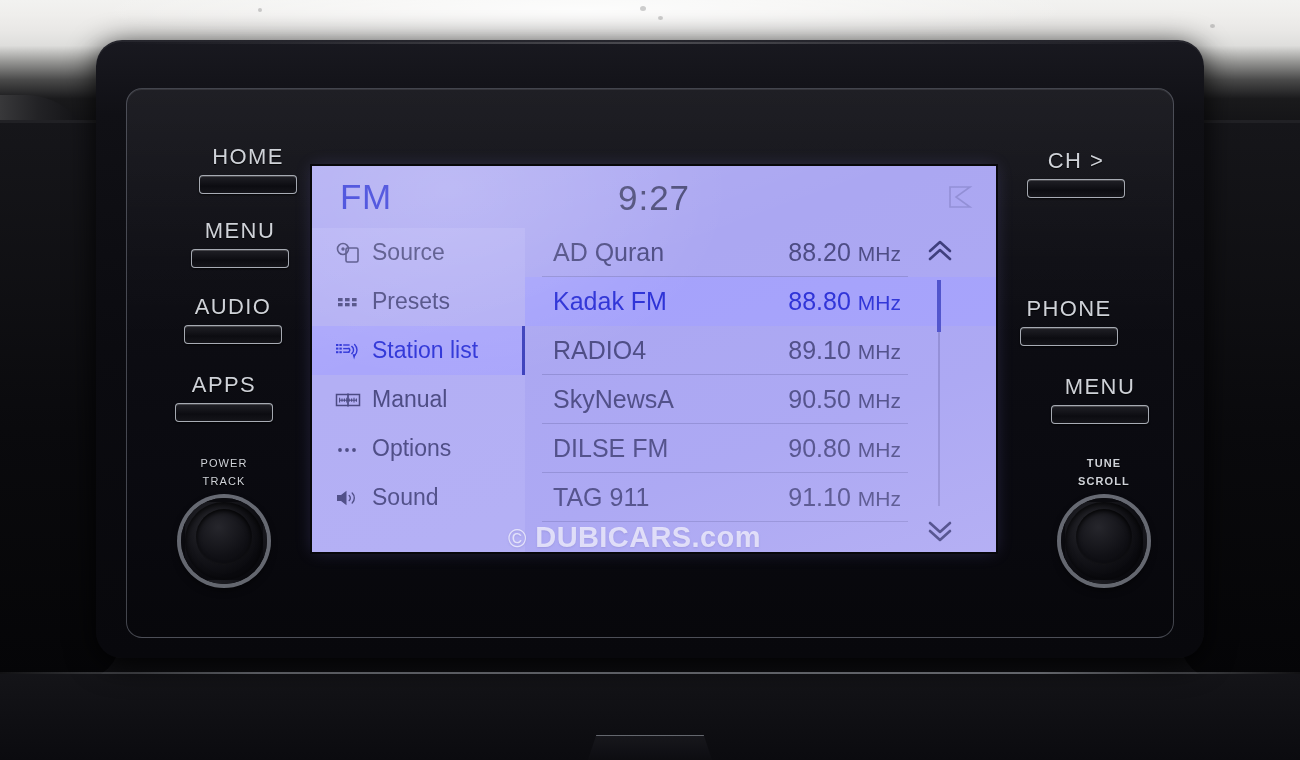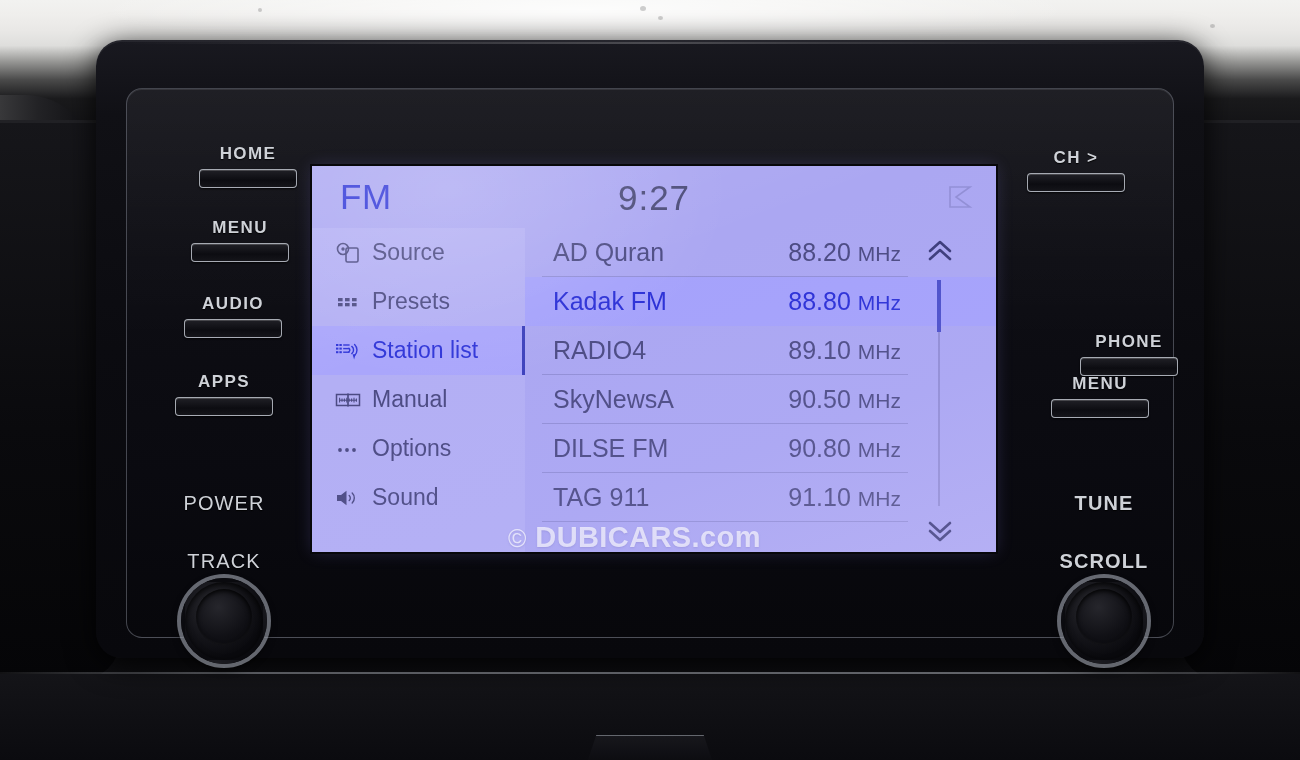--- a/index.html
+++ b/index.html
@@ -51,31 +51,31 @@
   
   .shelf{position:absolute;left:0;right:0;top:672px;height:2px;
     background:linear-gradient(to right,rgba(255,255,255,.05),rgba(200,205,215,.55) 20%,rgba(210,215,225,.6) 80%,rgba(255,255,255,.05));}
   .shelf2{position:absolute;left:0;right:0;top:674px;height:86px;
     background:linear-gradient(to bottom,#141418,#0b0b0f);}
   .vent{position:absolute;left:586px;top:735px;width:128px;height:30px;
     background:linear-gradient(to bottom,#17171c,#0a0a0e);
     border-top:1px solid rgba(190,195,205,.5);
     clip-path:polygon(8% 0,92% 0,100% 100%,0 100%);}
   .hwbtn{position:absolute;text-align:center;}
-  .hwbtn .lbl{color:#cfd2d8;font-size:17px;letter-spacing:1.4px;
-    text-shadow:0 1px 1px rgba(0,0,0,.9);white-space:nowrap;font-weight:bold;}
+  .hwbtn .lbl{color:#cfd2d8;font-size:22px;letter-spacing:1.4px;
+    text-shadow:0 1px 1px rgba(0,0,0,.9);white-space:nowrap;}
   .hwbtn .key{margin:5px auto 0;width:96px;height:17px;border-radius:4px;
     background:linear-gradient(to bottom,#202026,#0c0c11 60%,#15151a);
     border:1px solid rgba(215,220,230,.75);
     box-shadow:0 1px 2px rgba(0,0,0,.8), inset 0 1px 0 rgba(255,255,255,.18);}
 
   
   .knob-wrap{position:absolute;text-align:center;}
-  .knob-wrap .lbl{color:#cfd2d8;font-size:20px;letter-spacing:1.1px;line-height:18px;
-    text-shadow:0 1px 1px rgba(0,0,0,.9);margin-top:40px;}
+  .knob-wrap .lbl{color:#cfd2d8;font-size:11px;letter-spacing:1.1px;line-height:18px;
+    text-shadow:0 1px 1px rgba(0,0,0,.9);}
   .knob{margin:8px auto 0;width:78px;height:78px;border-radius:50%;
     background:
       radial-gradient(circle at 38% 32%,#2b2b31 0%,#141419 45%,#0a0a0e 70%),
       linear-gradient(135deg,#d8dce4,#6d727c 35%,#2a2d33 60%,#b9bec8 85%);
     border:4px solid transparent;
     box-shadow:0 0 0 4px rgba(180,186,198,.55), 0 4px 10px rgba(0,0,0,.9), inset 0 2px 6px rgba(0,0,0,.9);}
   .knob-inner{width:56px;height:56px;margin:7px auto;border-radius:50%;
     background:radial-gradient(circle at 40% 32%,#26262c,#101015 60%,#08080b);
     box-shadow:inset 0 2px 5px rgba(0,0,0,.95), inset 0 -1px 2px rgba(255,255,255,.05);}
 
@@ -187,21 +187,21 @@
     <div class="lbl">TRACK</div>
     <div class="knob">
       <div class="knob-inner"></div>
     </div>
   </div>
 
   <div class="hwbtn" style="left:900px;top:108px;width:160px;">
     <div class="lbl">CH  &gt;</div>
     <div class="key"></div>
   </div>
-  <div class="hwbtn" style="left:953px;top:256px;width:160px;margin-top:36px;">
+  <div class="hwbtn" style="left:893px;top:256px;width:160px;">
     <div class="lbl">PHONE</div>
     <div class="key"></div>
   </div>
   <div class="hwbtn" style="left:924px;top:334px;width:160px;">
     <div class="lbl">MENU</div>
     <div class="key"></div>
   </div>
 
   <div class="knob-wrap" style="left:918px;top:414px;width:180px;font-weight:bold;">
     <div class="lbl">TUNE</div>

